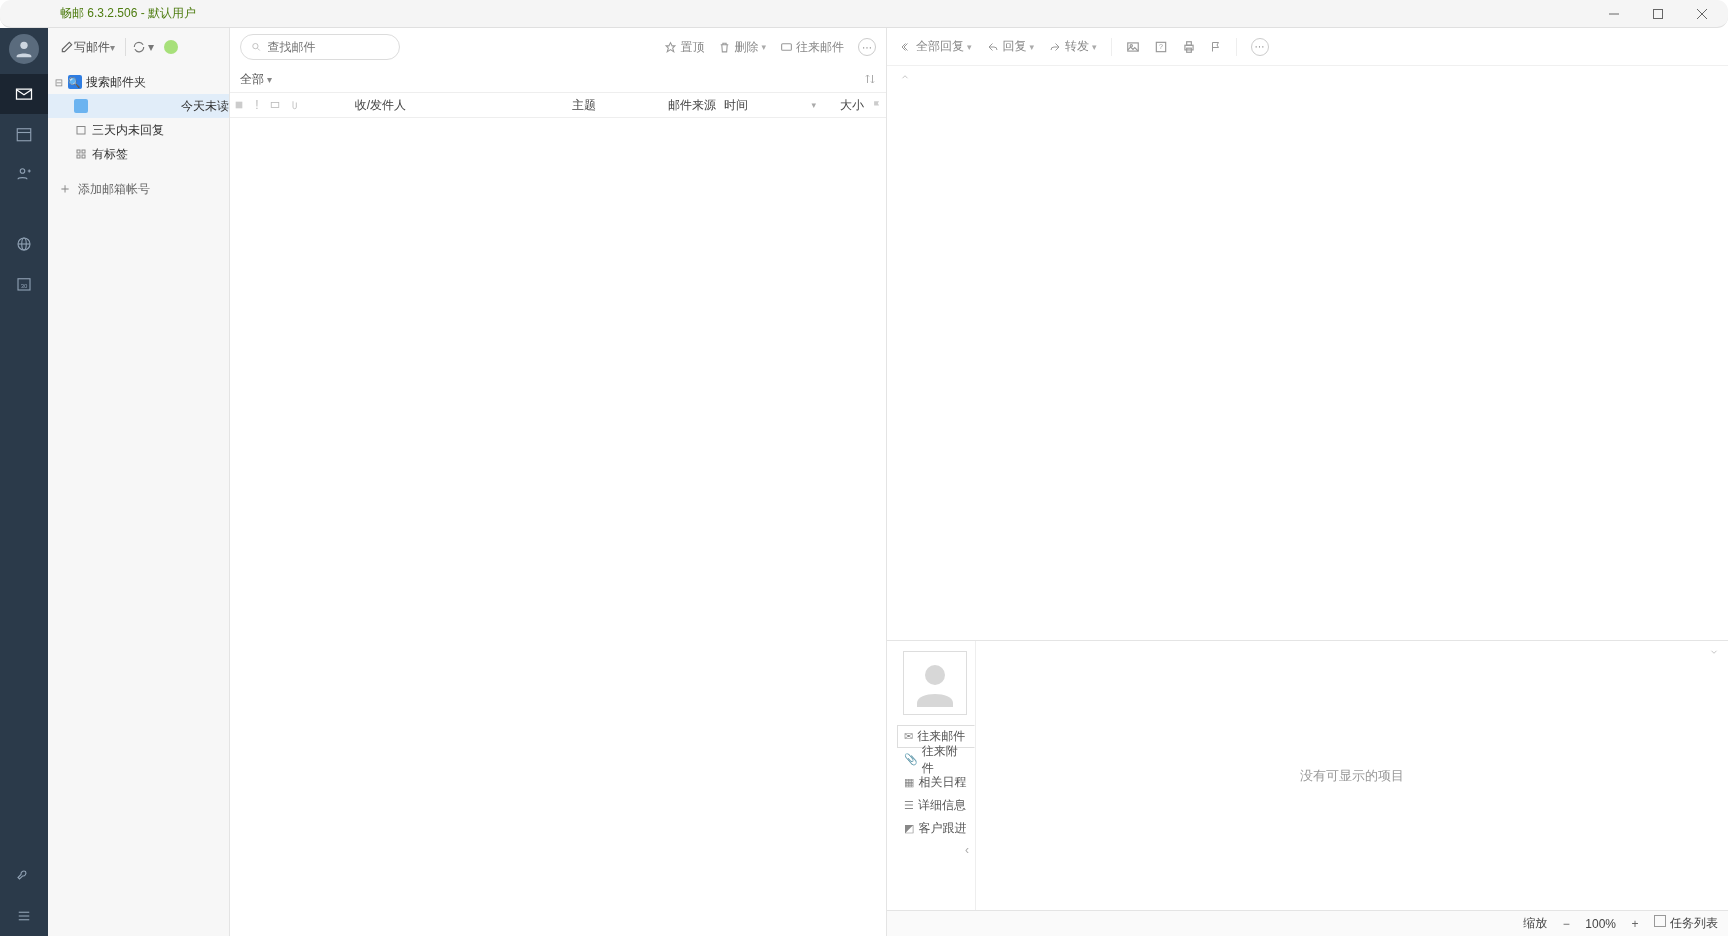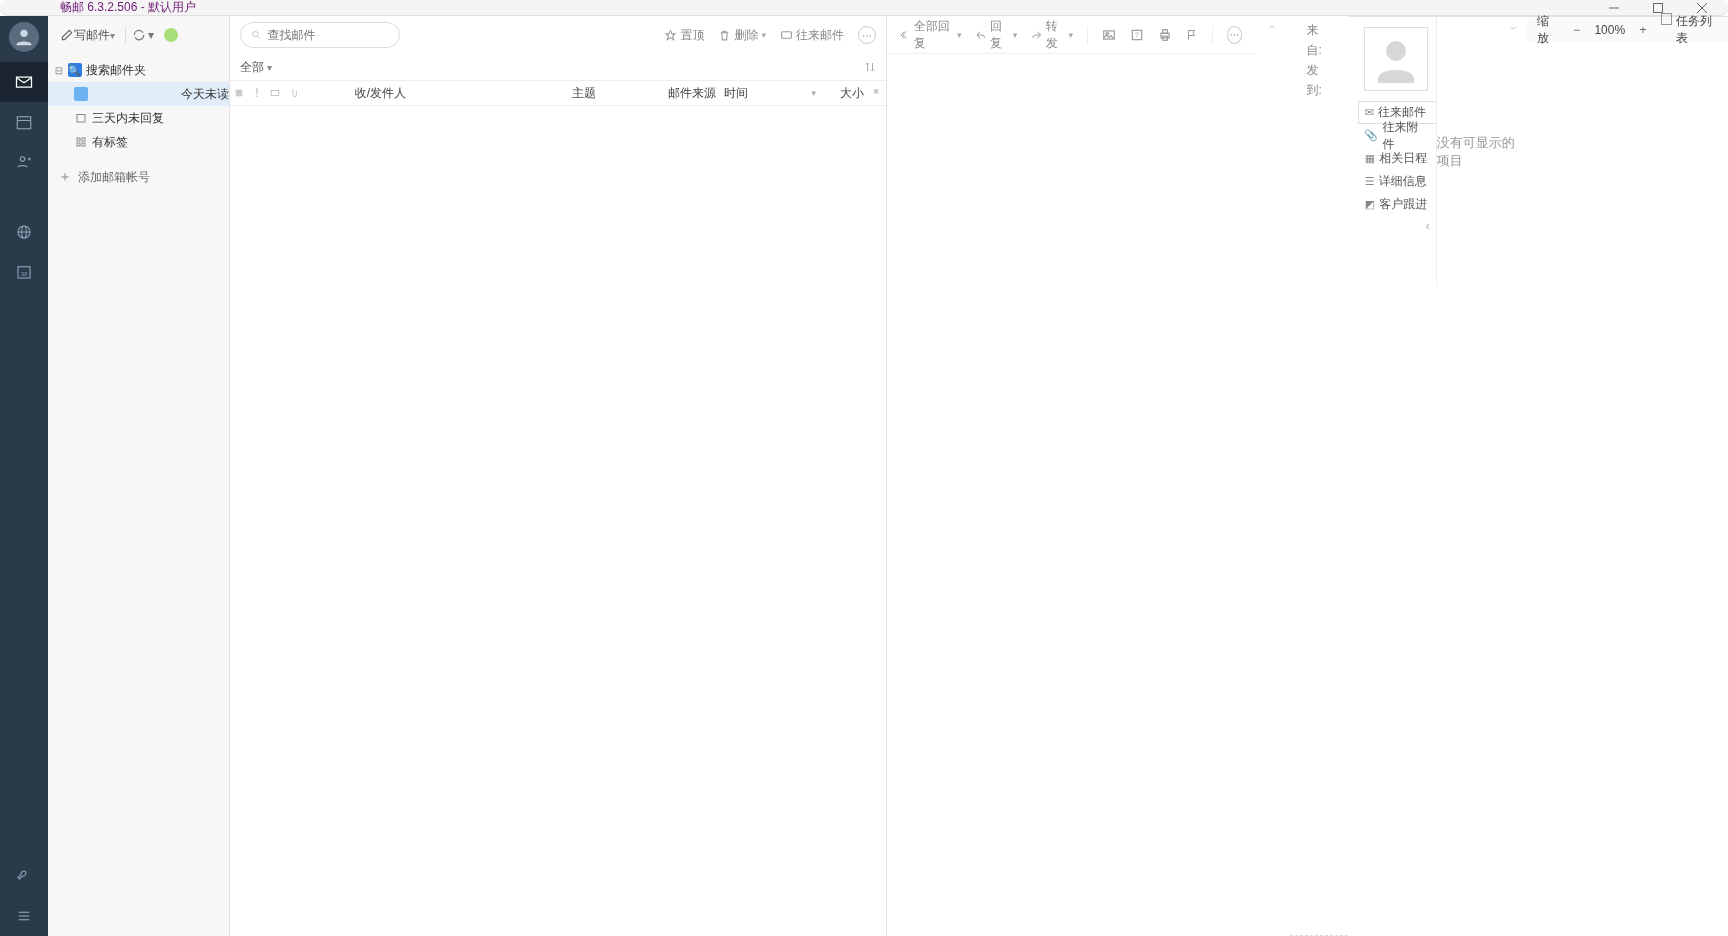--- a/index.html
+++ b/index.html
@@ -1,20 +1,20 @@
 <!DOCTYPE html>
 <html><head>
 <meta charset="utf-8">
 <style>
 * { margin: 0; padding: 0; box-sizing: border-box; font-family: "Microsoft YaHei", "PingFang SC", sans-serif; }
 html, body { width: 100%; height: 100%; overflow: hidden; background: #fff; }
 .app { display: flex; flex-direction: column; width: 1728px; height: 936px; }
 
 
-.titlebar { height: 16px; background: #f5f5f5; display: flex; align-items: center; justify-content: space-between; padding: 0 4px 0 60px; font-size: 12px; color: #701a75; border-bottom: 1px solid #e0e0e0; border-radius: 11px; }
+.titlebar { height: 28px; background: #f5f5f5; display: flex; align-items: center; justify-content: space-between; padding: 0 4px 0 60px; font-size: 12px; color: #4d7c0f; border-bottom: 1px solid #e0e0e0; border-radius: 11px; }
 .win-controls { display: flex; gap: 0; }
 .win-btn { width: 44px; height: 24px; display: flex; align-items: center; justify-content: center; color: #666; cursor: pointer; }
 
 .main-row { display: flex; flex: 1; min-height: 0; }
 
 
 .rail { width: 48px; background: #2b3a4a; display: flex; flex-direction: column; align-items: center; padding-top: 6px; color: #8fa0b3; }
 .rail .avatar { width: 30px; height: 30px; border-radius: 50%; background: #5a6b7d; display:flex;align-items:center;justify-content:center; margin-bottom: 10px; }
 .rail-item { width: 48px; height: 40px; display: flex; align-items: center; justify-content: center; cursor: pointer; }
 .rail-item.active { background: #1b2531; color: #fff; }
@@ -61,21 +61,21 @@
 .lp-h.flagcol{width:18px;justify-content:center;color:#bbb;}
 .lp-h.sender{width:108px;}
 .lp-h.subject{width:190px;}
 .lp-h.source{width:120px;}
 .lp-h.time{width:100px; display:flex; justify-content:space-between;}
 .lp-h.size{width:48px;}
 .lp-h.flag2{width:18px;justify-content:center;color:#bbb;}
 .lp-body{flex:1;}
 
 
-.readpane { flex:1; display:flex; }
+.readpane { flex:1; display:flex; flex-direction:column; }
 .rp-toolbar { height:38px; display:flex; align-items:center; gap:14px; padding:0 12px; color:#888; font-size:12px; border-bottom:1px solid #f0f0f0;}
 .rp-act{display:flex;align-items:center;gap:3px;cursor:pointer;}
 .rp-act .caret{font-size:9px;color:#aaa;}
 .rp-sep{width:1px;height:18px;background:#eee;}
 .rp-collapse{height:22px;display:flex;align-items:center;padding:0 12px;color:#bbb;cursor:pointer;}
 .rp-headers{padding:4px 16px 8px; font-size:12px; color:#888; border-bottom:1px dashed #ddd;}
 .rp-hrow{display:flex; gap:6px; line-height:20px;}
 .rp-content{flex:1;}
 .rp-bottom{border-top:1px solid #e4e4e4; height:270px; display:flex; position:relative;}
 .rp-bottom-expand{position:absolute;right:8px;top:6px;color:#bbb;cursor:pointer;}
@@ -369,28 +369,20 @@
               <path d="M5 3v18M5 3h12l-3 5 3 5H5"></path>
             </svg>
           </div>
         <span class="rp-sep"></span>
         <div class="more-circ">⋯</div>
       </div>
       <div class="rp-collapse">
         <svg width="12" height="10" viewBox="0 0 24 24" fill="none" stroke="#bbb" stroke-width="2">
             <path d="M6 15l6-6 6 6"></path>
           </svg>
-      </div>
-      <div class="rp-headers">
-        <div class="rp-hrow">
-            <span>来自:</span>
-          </div>
-        <div class="rp-hrow">
-            <span>发到:</span>
-          </div>
       </div>
       <div class="rp-content"></div>
 
       <div class="rp-bottom">
         <span class="rp-bottom-expand">
           <svg width="12" height="10" viewBox="0 0 24 24" fill="none" stroke="#bbb" stroke-width="2">
               <path d="M6 9l6 6 6-6"></path>
             </svg>
         </span>
         <div style="display:flex;flex-direction:column;">

